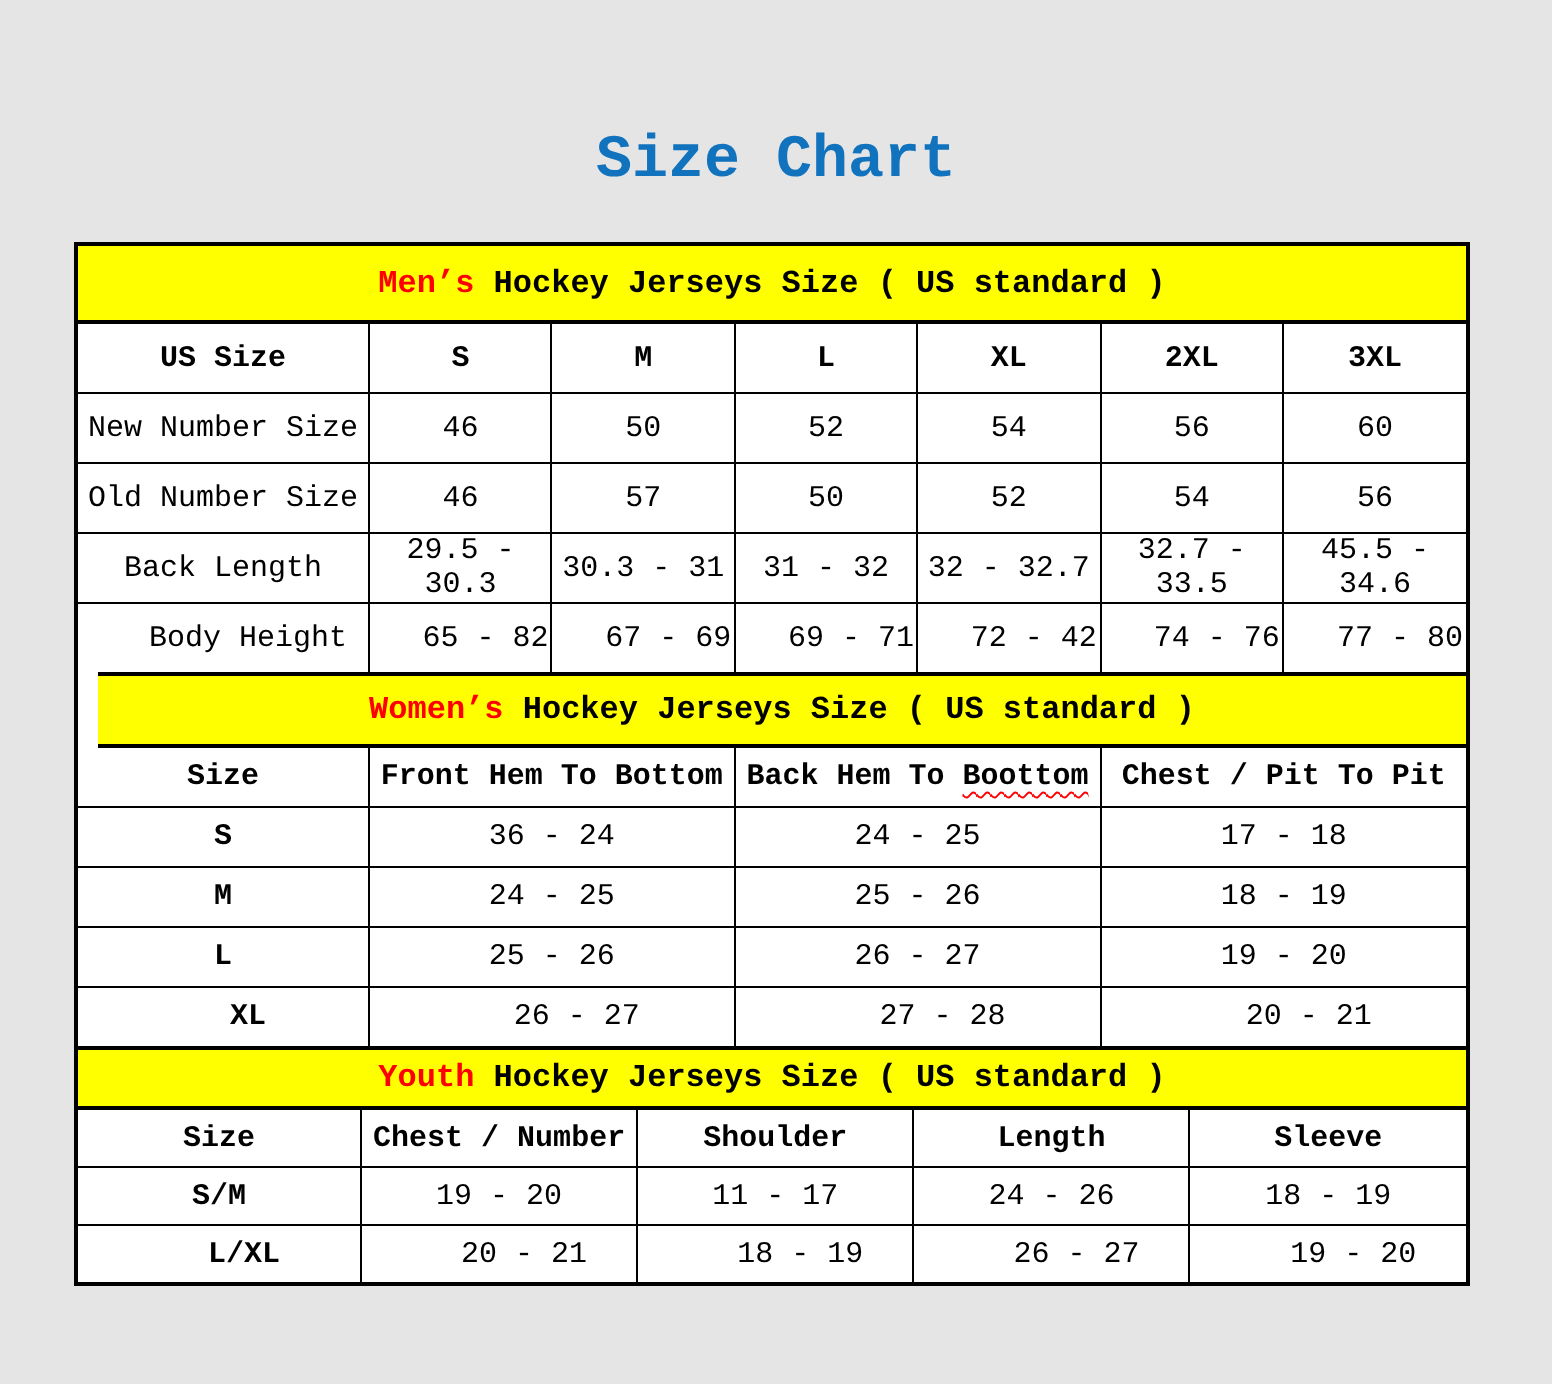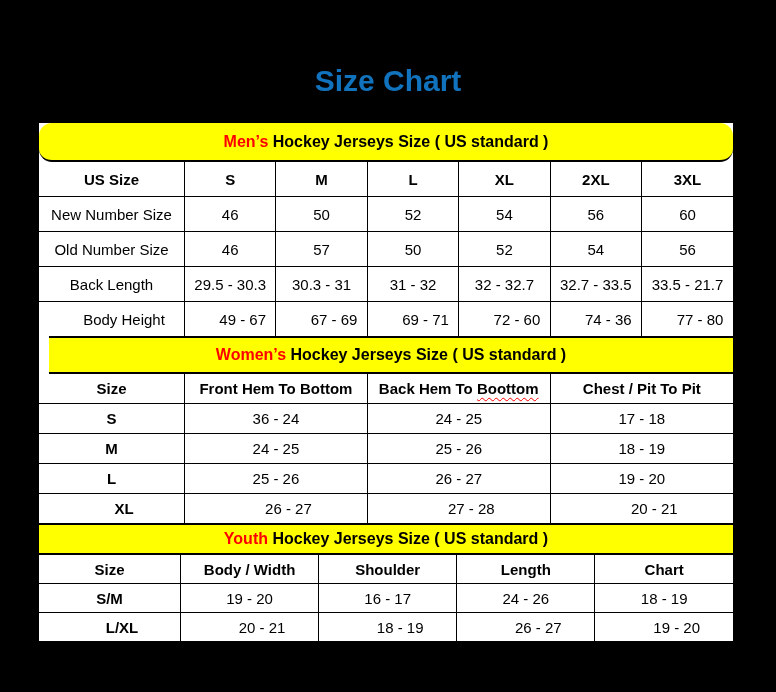--- a/index.html
+++ b/index.html
@@ -1,20 +1,20 @@
 <!DOCTYPE html>
 <html><head>
 <meta charset="utf-8">
 <style>
   html,body{margin:0;padding:0;background:#ffffff;}
   .page{
     position:relative;
     width:776px;height:692px;
-    background:#000000;
-    font-family:Liberation Sans, sans-serif;
+    background:#e5e5e5;
+    font-family:Liberation Mono, monospace;
     color:#000000;
     overflow:hidden;
   }
   .title{
     position:absolute;top:64px;left:0;width:100%;
     text-align:center;
     font-size:30px;font-weight:700;
     color:#1173bd;
   }
   .stack{
@@ -24,21 +24,21 @@
   }
   .bar{
     background:#ffff00;
     border-bottom:2px solid #000000;
     display:flex;align-items:center;justify-content:center;
     font-weight:700;font-size:16px;
     white-space:pre-wrap;
   }
   .bar.not-first{border-top:2px solid #000000;}
   .bar .accent{color:#ff0000;}
-  .bar-men{height:37px;border-radius:13px;}
+  .bar-men{height:37px;}
   .bar-women{height:34px;margin-left:10px;}
   .bar-youth{height:28px;}
   table{
     width:100%;
     border-collapse:collapse;
     table-layout:fixed;
   }
   th,td{
     border:1.5px solid #000000;
     text-align:center;vertical-align:middle;
@@ -107,29 +107,29 @@
             <td>54</td>
             <td>56</td>
           </tr>
           <tr>
             <td>Back Length</td>
             <td>29.5 - 30.3</td>
             <td>30.3 - 31</td>
             <td>31 - 32</td>
             <td>32 - 32.7</td>
             <td>32.7 - 33.5</td>
-            <td>33.5 - 21.7</td>
+            <td>45.5 - 34.6</td>
           </tr>
           <tr>
             <td>Body Height</td>
-            <td>49 - 67</td>
+            <td>65 - 82</td>
             <td>67 - 69</td>
             <td>69 - 71</td>
-            <td>72 - 60</td>
-            <td>74 - 36</td>
+            <td>72 - 42</td>
+            <td>74 - 76</td>
             <td>77 - 80</td>
           </tr>
         </tbody>
       </table>
 
     <div class="bar bar-women not-first">
       <span class="accent">Women’s</span><span> Hockey Jerseys Size ( US standard )</span>
     </div>
     <table id="women">
         <thead>
@@ -168,31 +168,31 @@
         </tbody>
       </table>
 
     <div class="bar bar-youth not-first">
       <span class="accent">Youth</span><span> Hockey Jerseys Size ( US standard )</span>
     </div>
     <table id="youth">
         <thead>
           <tr>
             <th>Size</th>
-            <th>Body / Width</th>
+            <th>Chest / Number</th>
             <th>Shoulder</th>
             <th>Length</th>
-            <th>Chart</th>
+            <th>Sleeve</th>
           </tr>
         </thead>
         <tbody>
           <tr>
             <td>S/M</td>
             <td>19 - 20</td>
-            <td>16 - 17</td>
+            <td>11 - 17</td>
             <td>24 - 26</td>
             <td>18 - 19</td>
           </tr>
           <tr>
             <td>L/XL</td>
             <td>20 - 21</td>
             <td>18 - 19</td>
             <td>26 - 27</td>
             <td>19 - 20</td>
           </tr>

